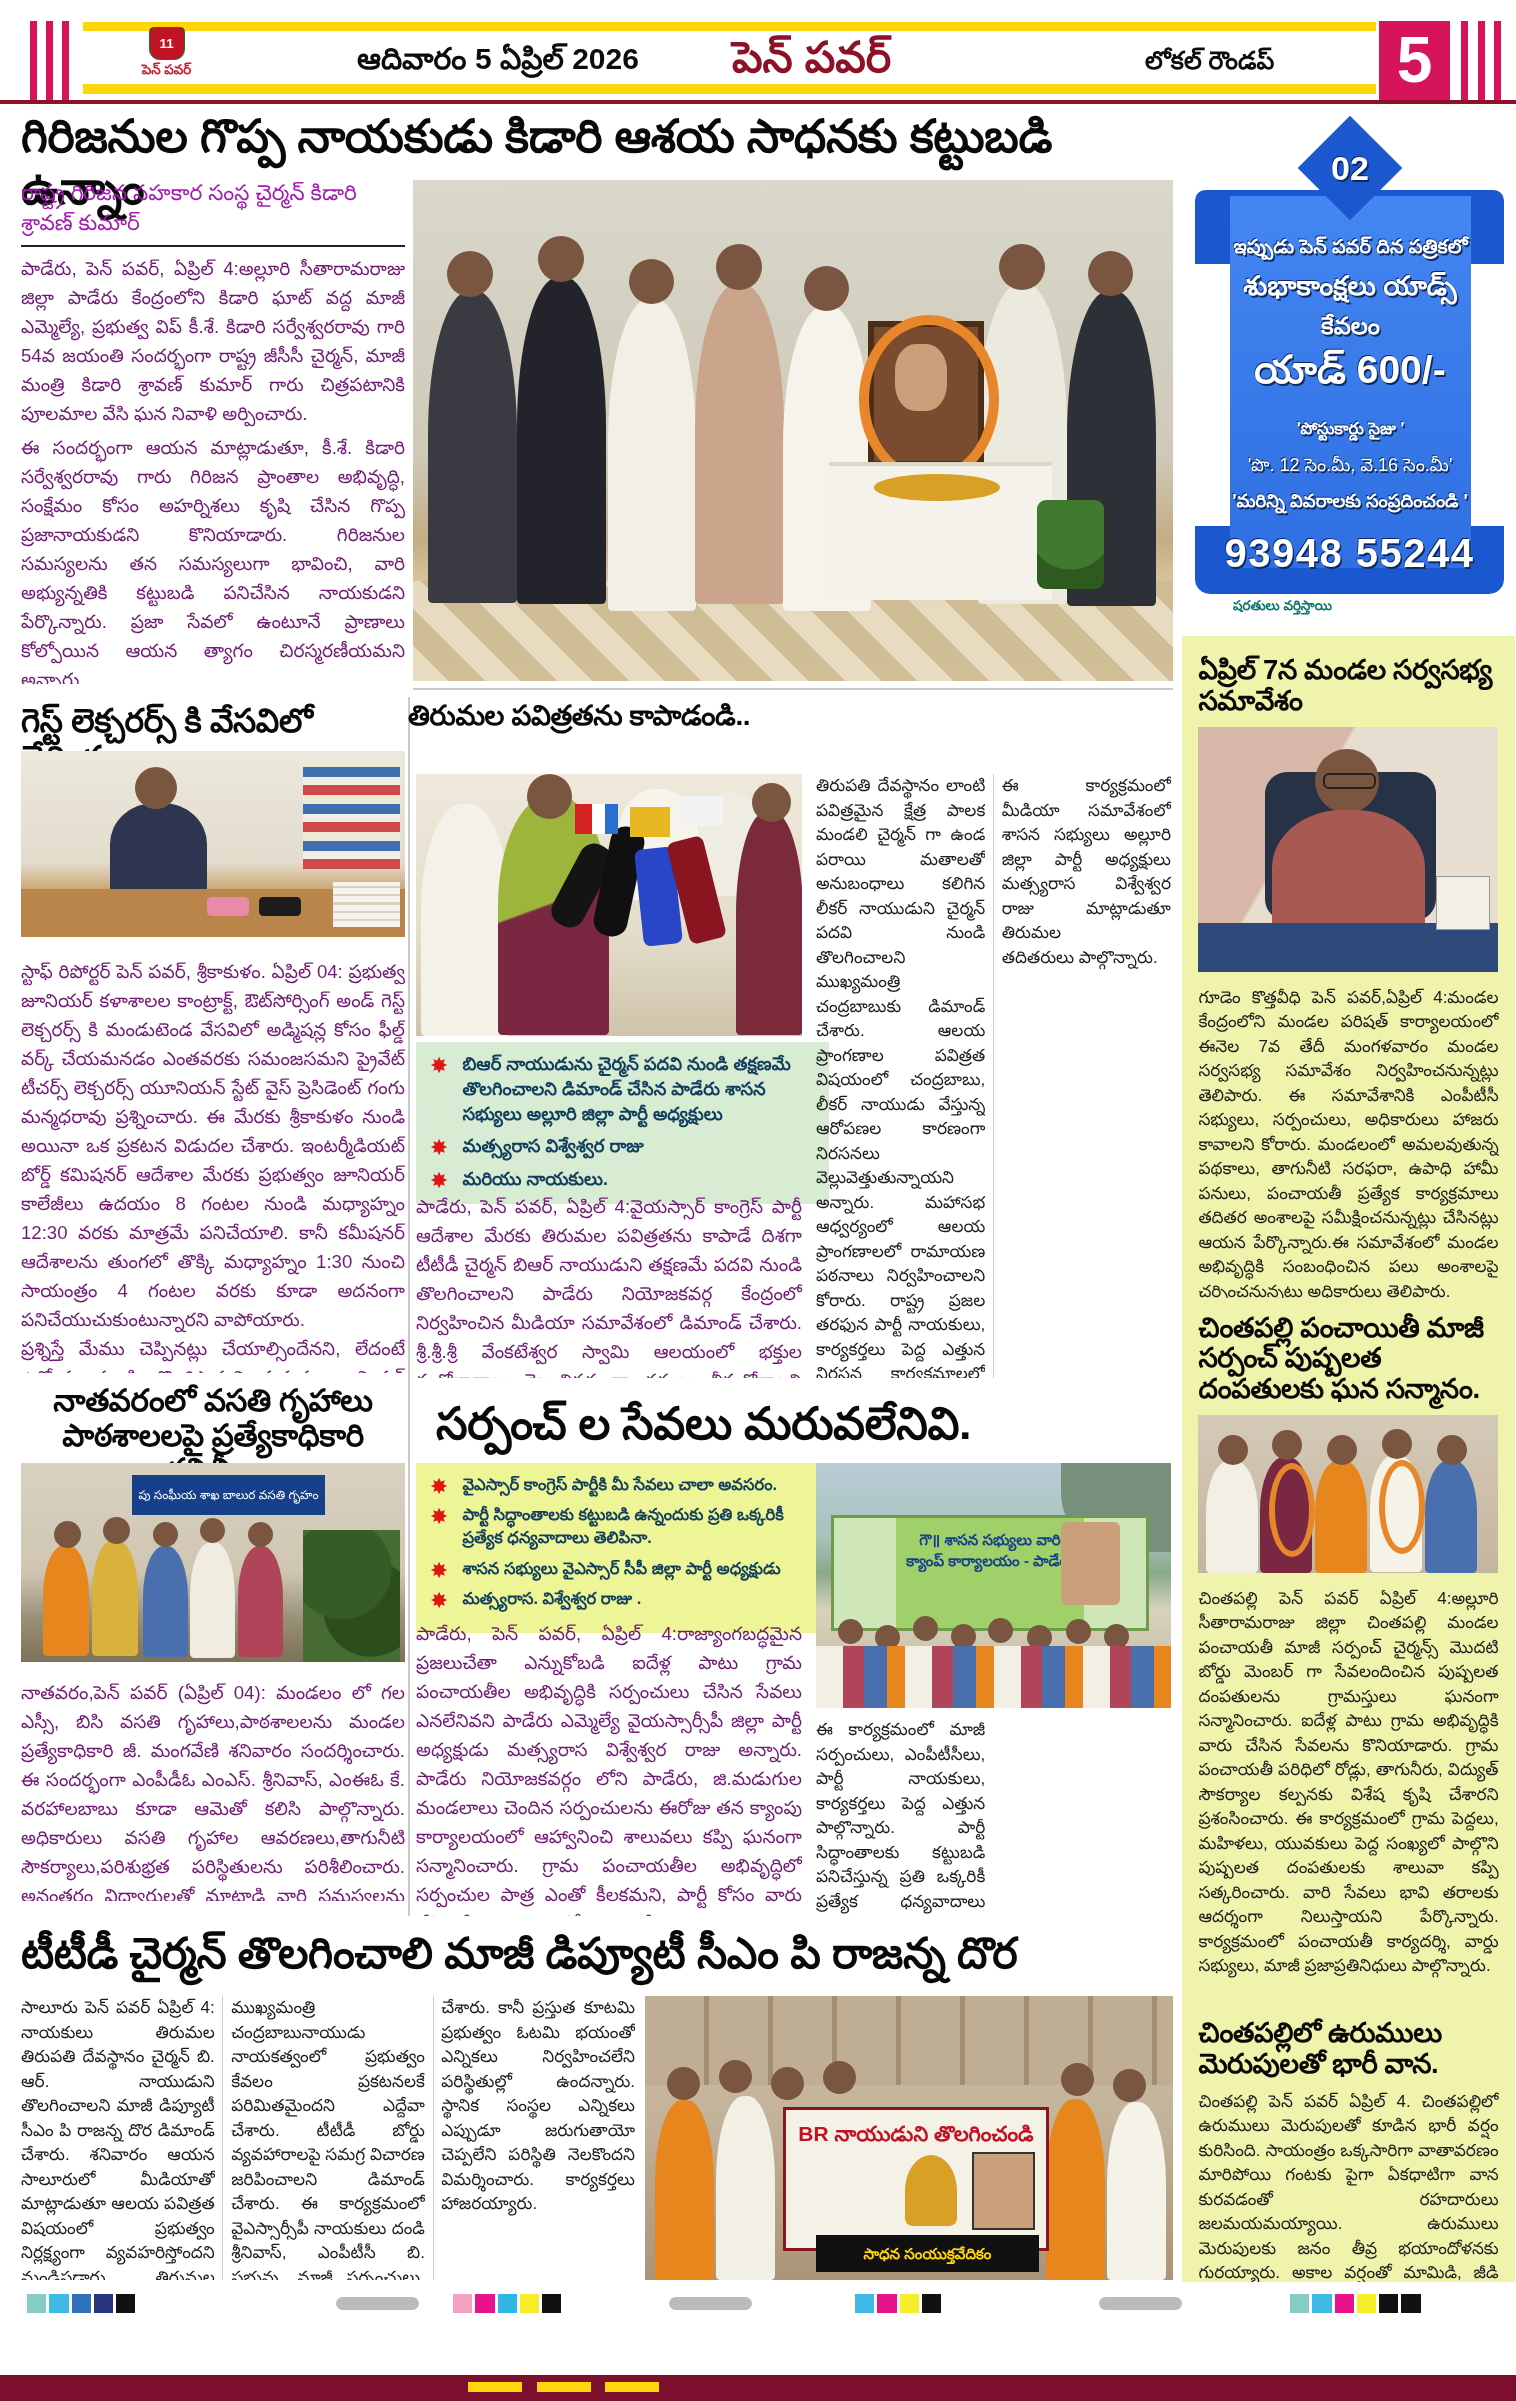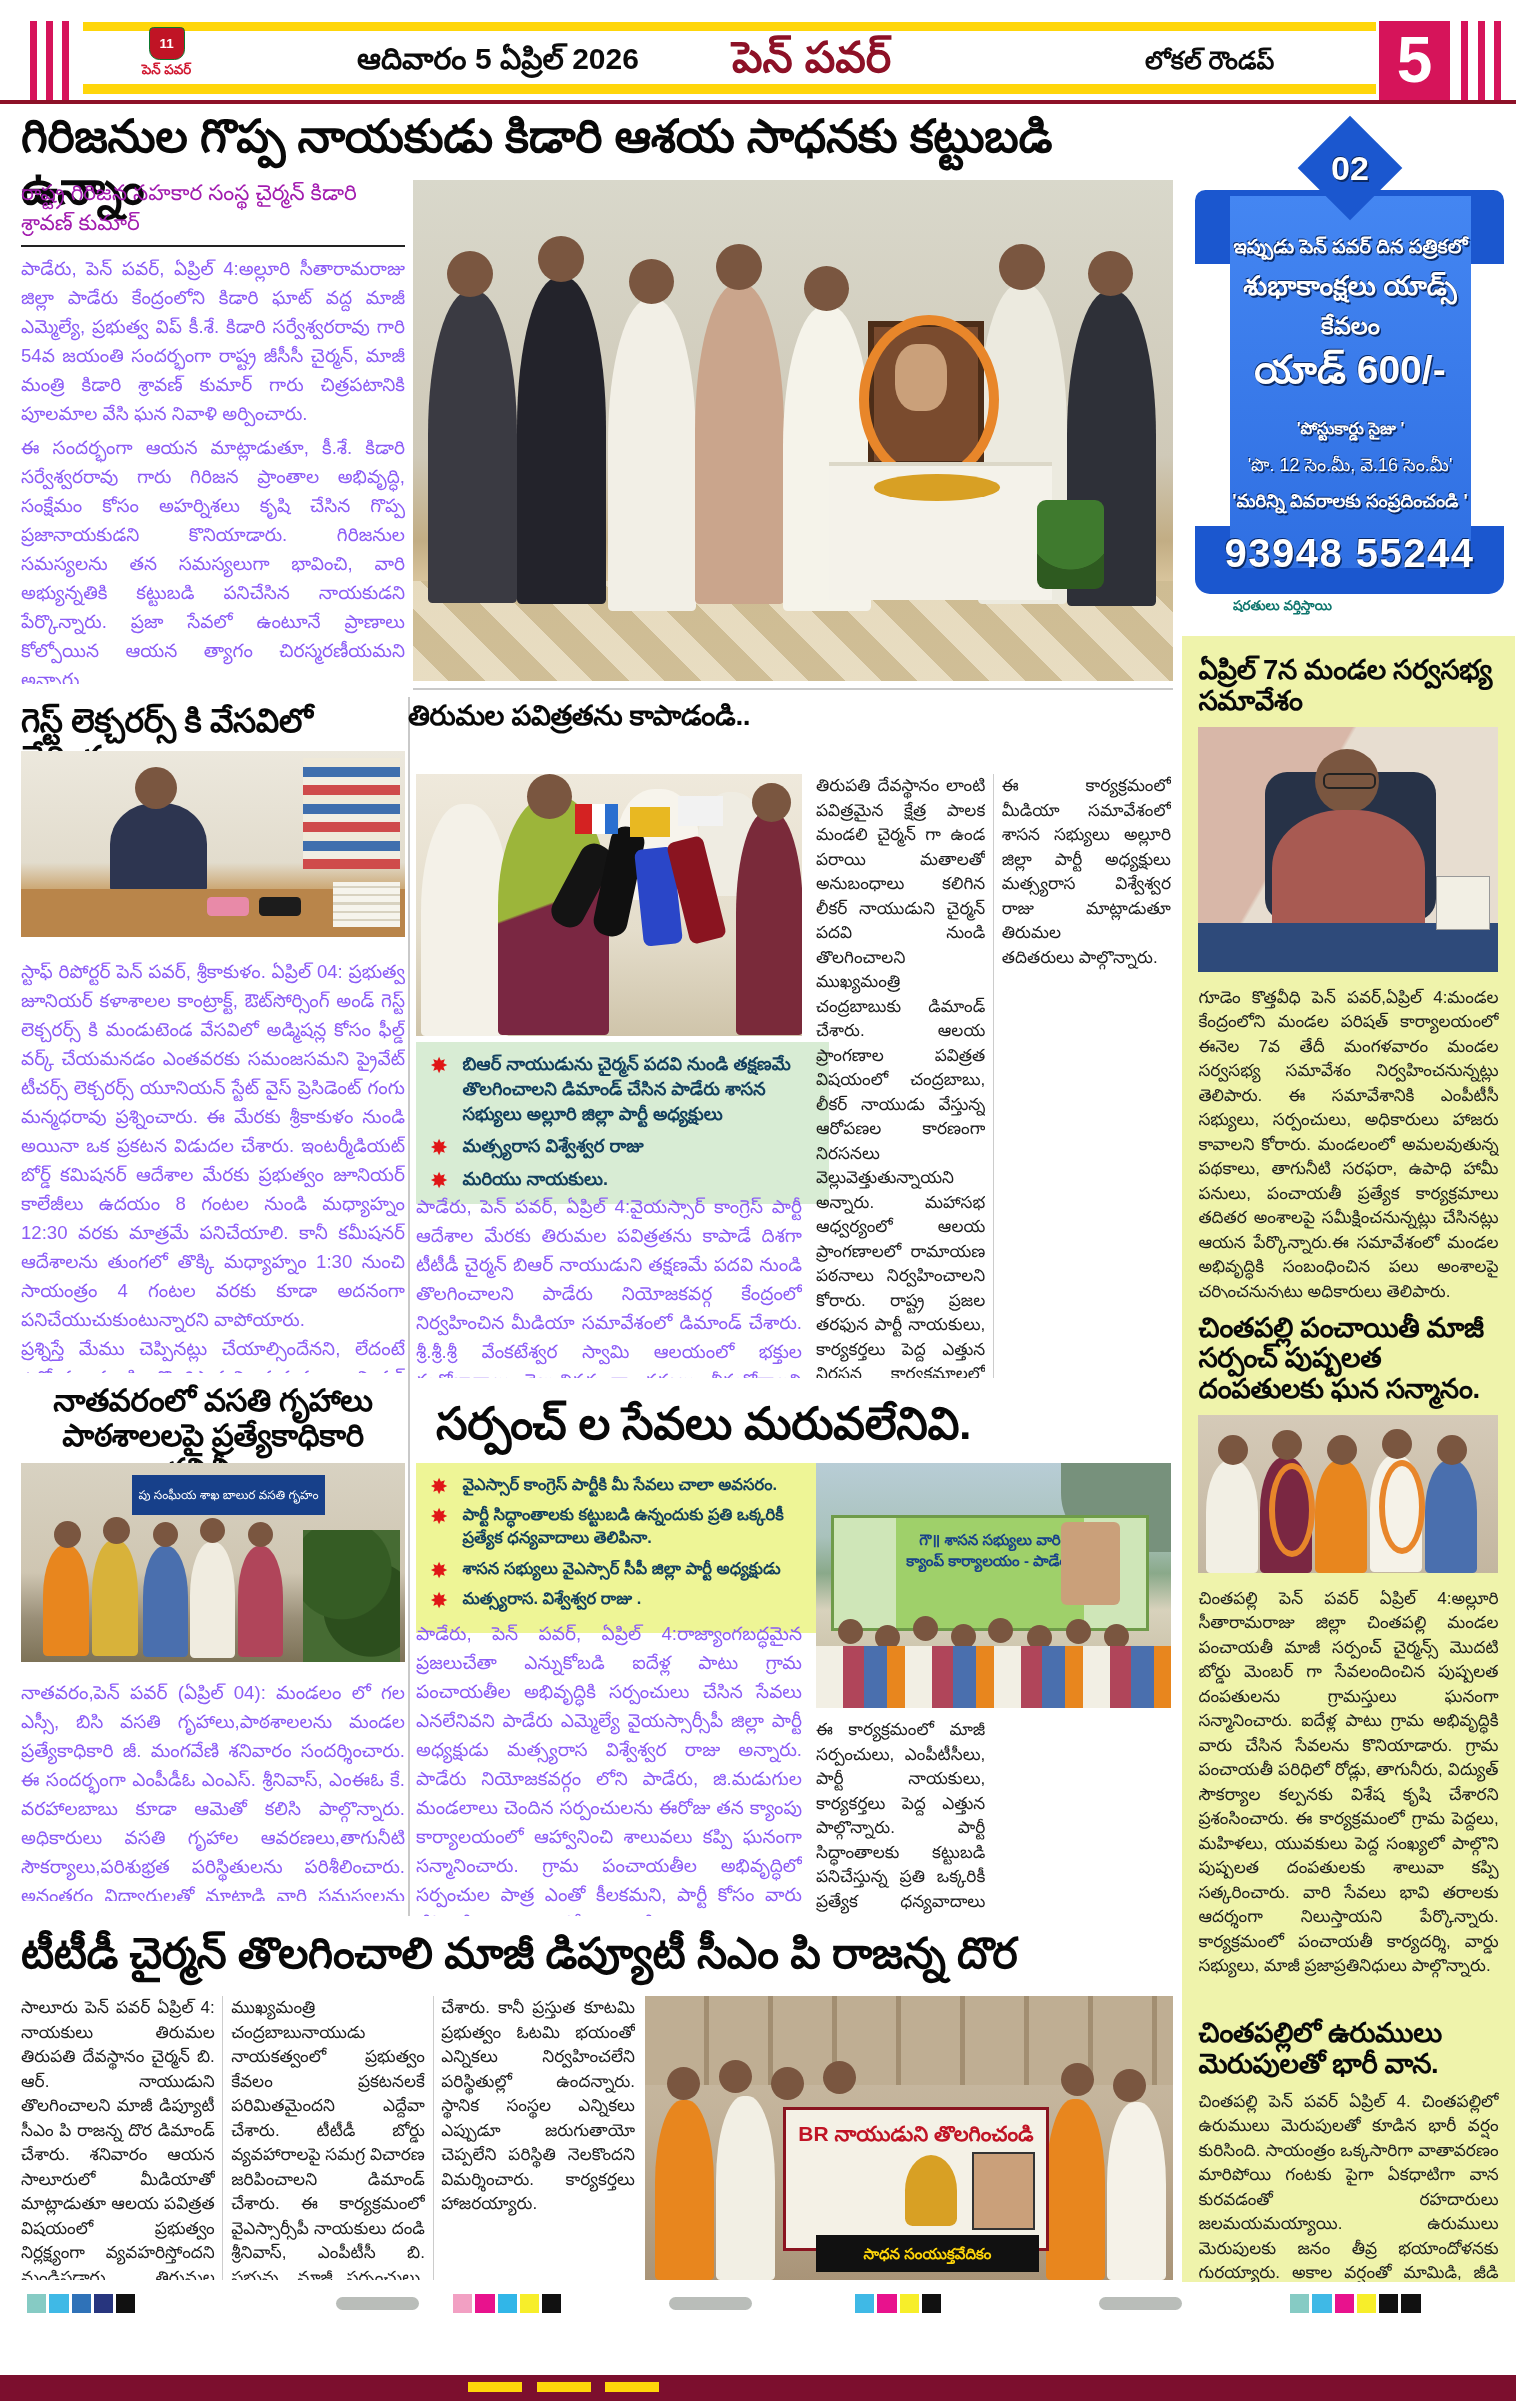--- a/index.html
+++ b/index.html
@@ -1,19 +1,19 @@
 <!DOCTYPE html>
 <html style="font-size:12px"><head>
 <meta charset="utf-8">
 <style>
   html,body{margin:0;padding:0;background:#fff;font-family:"Liberation Sans",sans-serif;}
   #page{position:relative;width:1516px;height:2401px;background:#fff;overflow:hidden;}
   .abs{position:absolute;}
   .hl{font-weight:800;color:#090909;line-height:1.12;letter-spacing:-0.4px;}
-  .body-txt{font-size:18.6px;line-height:29px;text-align:justify;color:#8b5cf6;overflow:hidden;}
+  .body-txt{font-size:18.6px;line-height:29px;text-align:justify;color:#701a75;overflow:hidden;}
   .body-sm{font-size:17px;line-height:24.5px;text-align:justify;color:#1c1c1c;overflow:hidden;}
   .byline{font-size:21.6px;font-weight:400;color:#a21caf;border-bottom:2.2px solid #222;padding-bottom:5px;margin-bottom:7.4px;}
   .photo{position:absolute;overflow:hidden;}
   .person{position:absolute;border-radius:46% 46% 4.5px 4.5px;}
   .head{position:absolute;border-radius:50%;background:#7a5640;}
   .vline{position:absolute;width:1.5px;background:#c9c9c9;}
   .hline{position:absolute;height:1.5px;background:#c9c9c9;}
   .bullet-box{position:absolute;padding:12px 13.4px;overflow:hidden;}
   .bullet{position:relative;padding-left:33px;font-weight:700;color:#123f5e;margin-bottom:7.4px;}
   .bullet .star{position:absolute;left:1.5px;top:0;color:#e01616;font-size:19.3px;}

